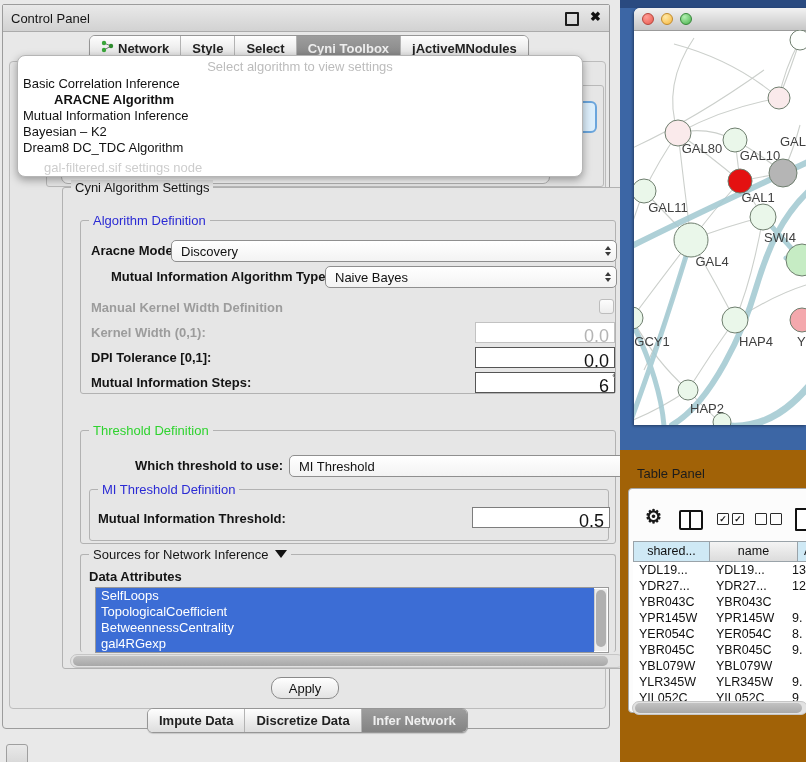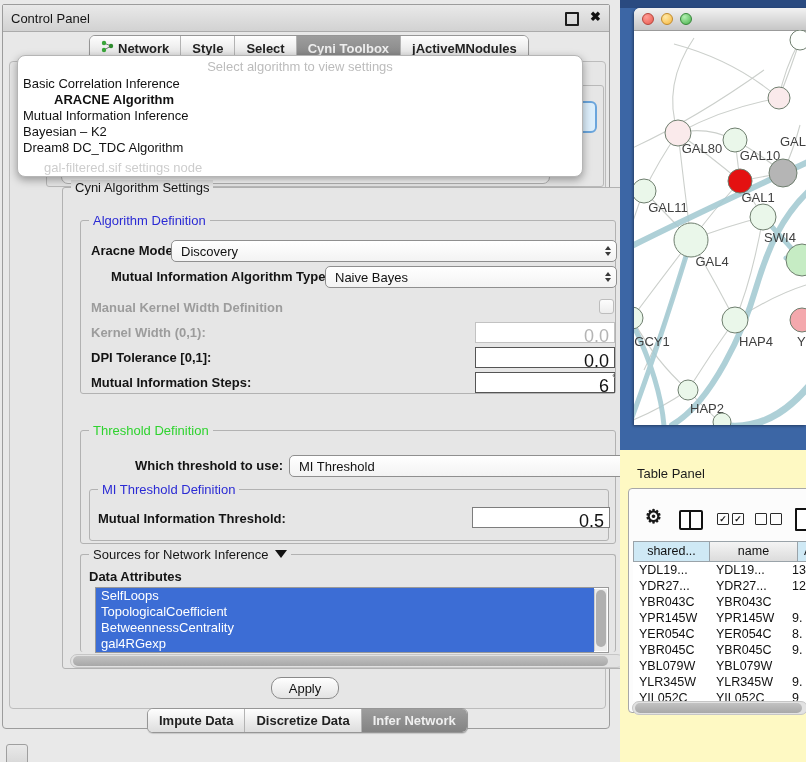--- a/index.html
+++ b/index.html
@@ -79,21 +79,21 @@
   .net-window{position:absolute;left:14px;top:8px;width:172px;height:417px;background:#fff;
       border-radius:6px 0 0 0;box-shadow:-1px 1px 3px rgba(0,0,0,.4);}
   .net-titlebar{position:absolute;left:0;top:0;right:0;height:22px;background:linear-gradient(#f2f2f2,#c6c6c6);
       border-bottom:1px solid #9b9b9b;border-radius:6px 0 0 0;}
   .light{position:absolute;top:5px;width:12px;height:12px;border-radius:50%;box-sizing:border-box;}
   .light.red{left:8px;background:radial-gradient(circle at 35% 30%,#ff9d96,#e9594e);border:1px solid #b5453c;}
   .light.yellow{left:27px;background:radial-gradient(circle at 35% 30%,#ffe9a8,#f6b73d);border:1px solid #c18a2c;}
   .light.green{left:46px;background:radial-gradient(circle at 35% 30%,#b2f0b0,#48b14c);border:1px solid #37873a;}
   .net-canvas{position:absolute;left:0;top:22px;}
   
-  .table-panel{position:absolute;left:620px;top:450px;width:186px;height:312px;background:#fef9c3;}
+  .table-panel{position:absolute;left:620px;top:450px;width:186px;height:312px;background:#a16207;}
   .tp-title{position:absolute;left:17px;top:16px;font-size:13px;color:#1c1c1c;}
   .tp-window{position:absolute;left:8px;top:38px;width:186px;height:225px;background:#fcfcfc;
       border:1px solid #a8a8a8;border-radius:4px;box-sizing:border-box;}
   .gear{position:absolute;left:16px;top:18px;font-size:19px;font-weight:bold;color:#1a1a1a;line-height:19px;}
   .cols-icon{position:absolute;left:50px;top:21px;width:20px;height:16px;border:2px solid #111;border-radius:2px;}
   .cols-icon i{position:absolute;left:8px;top:0;bottom:0;width:2px;background:#111;}
   .cbox{position:absolute;top:24px;width:10px;height:10px;border:1.5px solid #2a2a2a;border-radius:1px;font-size:9px;
       line-height:10px;text-align:center;color:#111;font-weight:bold;}
   .doc-icon{position:absolute;left:166px;top:19px;width:14px;height:19px;border:2px solid #111;border-radius:1px;background:#fff;}
   .tp-head{position:absolute;left:4px;top:52px;height:21px;display:flex;}

